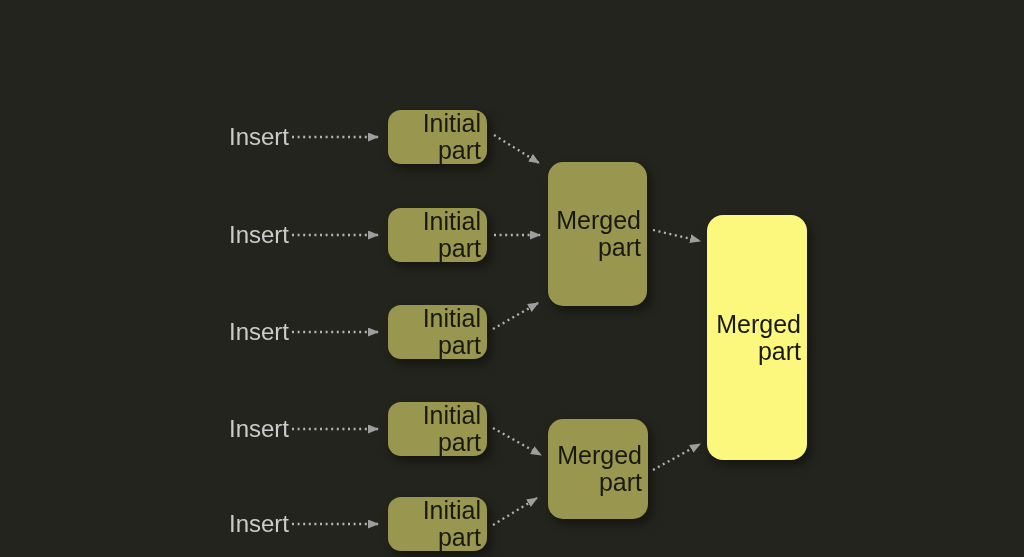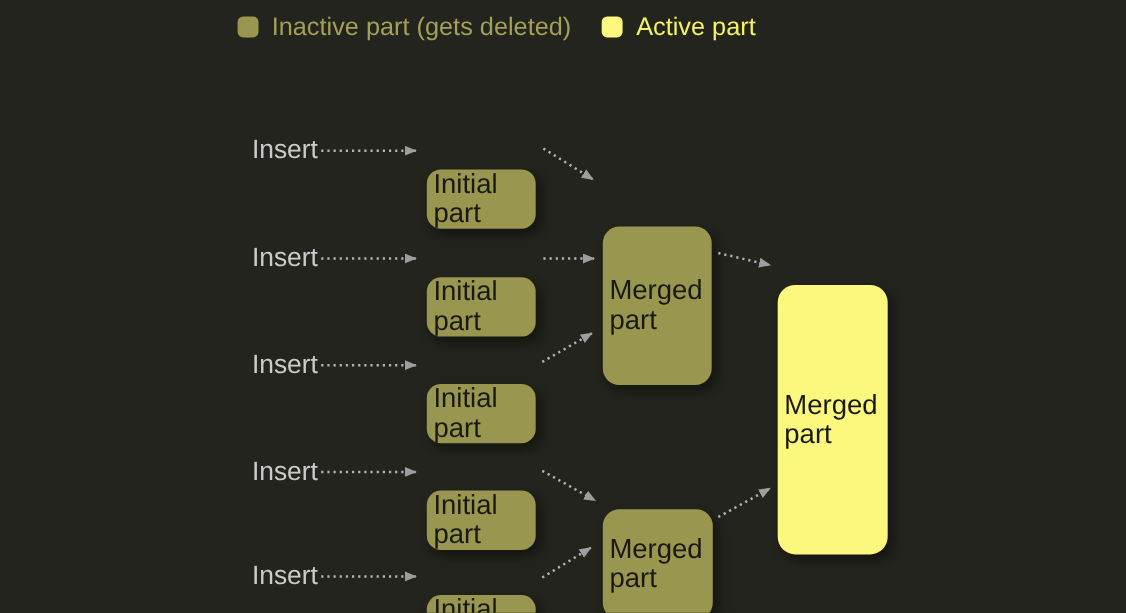--- a/index.html
+++ b/index.html
@@ -55,28 +55,27 @@
     line-height: 30px;
     font-size: 24px;
     color: var(--insert-text);
     text-align: center;
   }
   .part-box {
     position: absolute;
     display: flex;
     align-items: center;
     justify-content: center;
-    text-align: left;
+    text-align: right;
     color: var(--box-text);
     font-size: 25px;
     line-height: 1.08;
     border-radius: 13px;
     padding: 2px 6px;
     box-shadow: 4px 5px 10px rgba(0,0,0,0.45);
-    margin-top: 44px;
   }
   .part-box.inactive { background: var(--inactive-part); }
   .part-box.active  { background: var(--active-part); }
 
   .arrows {
     position: absolute;
     left: 0; top: 0;
     width: 1024px; height: 557px;
     pointer-events: none;
   }
@@ -85,26 +84,20 @@
     stroke-width: 2.3;
     stroke-dasharray: 2 3.6;
     fill: none;
   }
 </style>
 </head>
 <body>
 
 <div class="canvas">
 
-  <div class="legend">
-    <span class="swatch inactive"></span>
-    <span class="legend-text inactive-text">Inactive part (gets deleted)</span>
-    <span class="swatch active"></span>
-    <span class="legend-text active-text">Active part</span>
-  </div>
 
   <div class="insert-label" style="top:122px">Insert</div>
   <div class="insert-label" style="top:220px">Insert</div>
   <div class="insert-label" style="top:317px">Insert</div>
   <div class="insert-label" style="top:414px">Insert</div>
   <div class="insert-label" style="top:509px">Insert</div>
 
   <div class="part-box inactive" style="left:388px;top:110px;width:99px;height:54px">Initial part</div>
   <div class="part-box inactive" style="left:388px;top:208px;width:99px;height:54px">Initial part</div>
   <div class="part-box inactive" style="left:388px;top:305px;width:99px;height:54px">Initial part</div>

